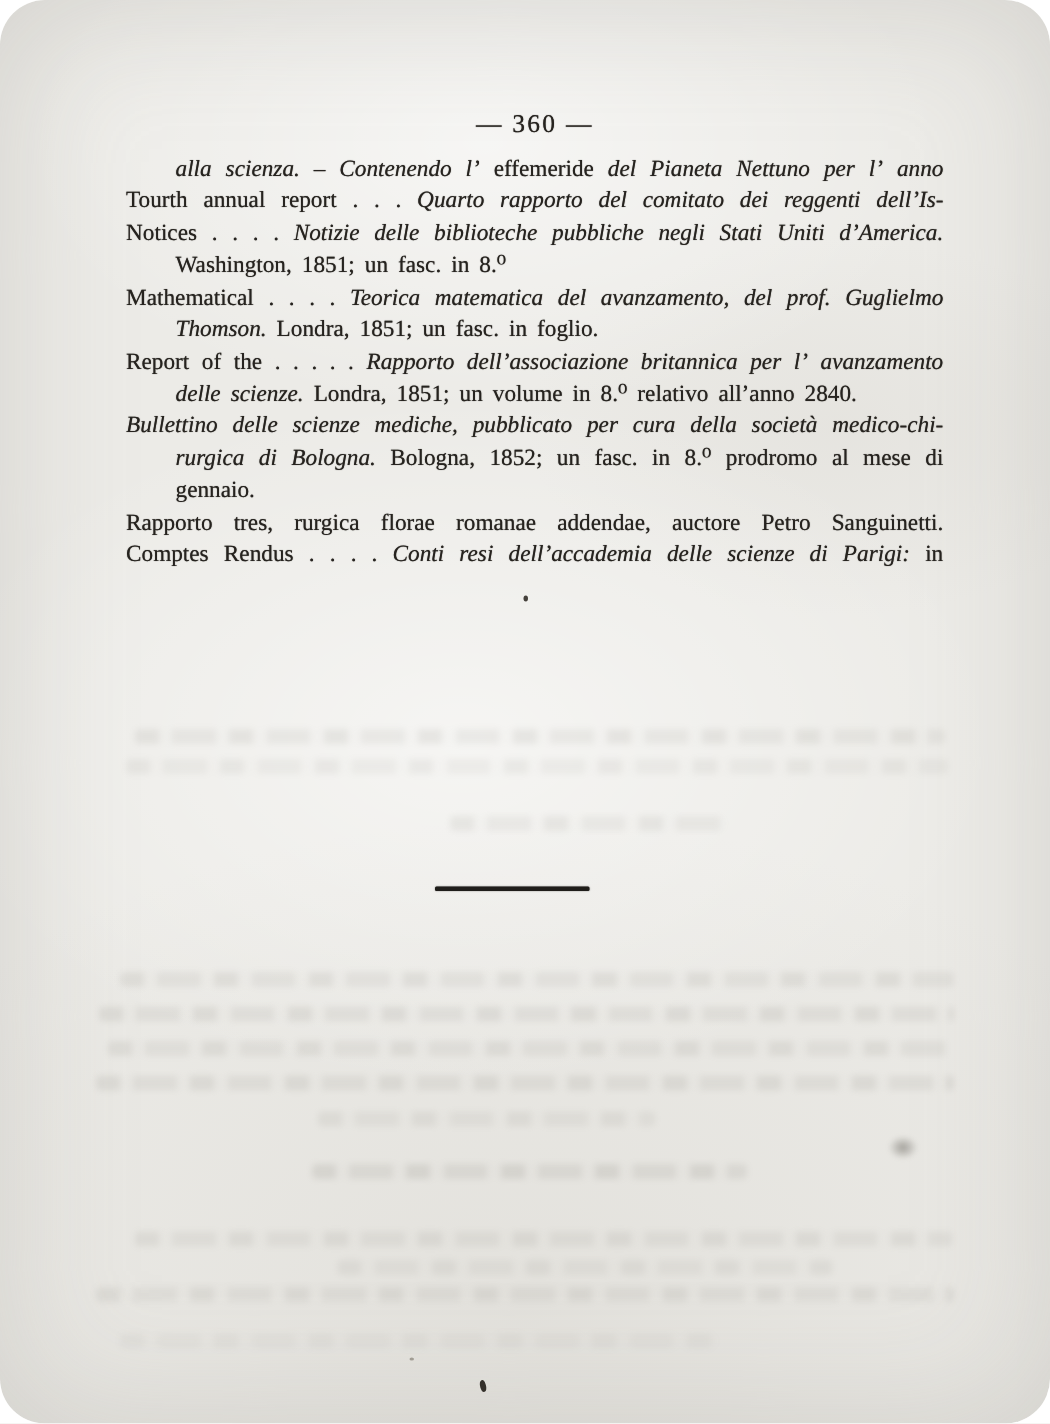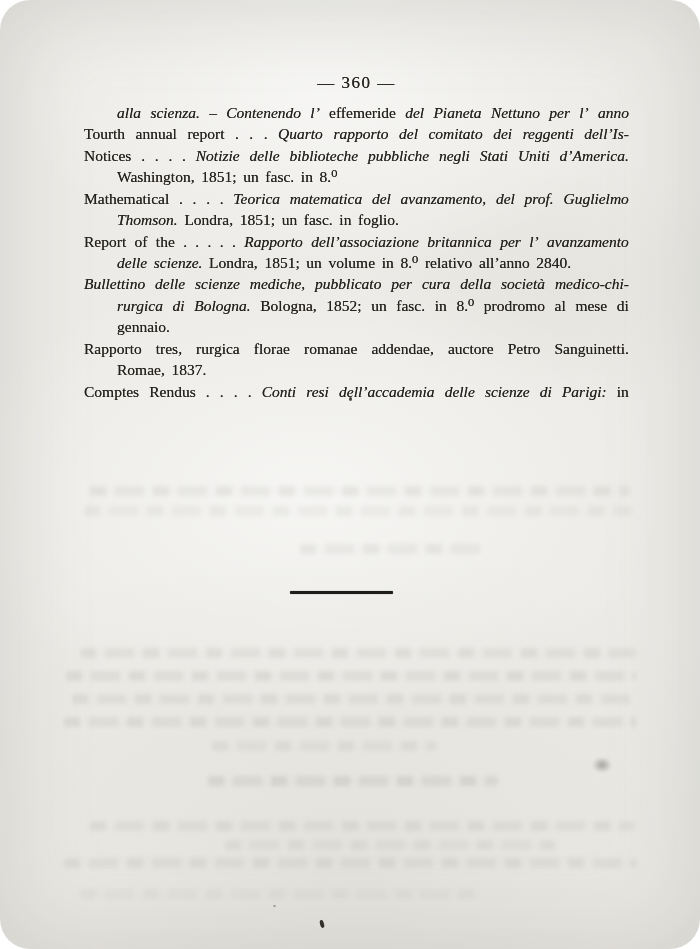--- a/index.html
+++ b/index.html
@@ -198,21 +198,20 @@
           <span class="ro">Rapporto</span>
           <span class="ro">tres,</span>
           <span class="ro">rurgica</span>
           <span class="ro">florae</span>
           <span class="ro">romanae</span>
           <span class="ro">addendae,</span>
           <span class="ro">auctore</span>
           <span class="ro">Petro</span>
           <span class="ro">Sanguinetti.</span>
         </div>
-        <div class="line indent"><span class="ro">Romae, 1837.</span></div>
       </div>
       <div>
         <div class="line just">
           <span class="ro">Comptes</span>
           <span class="ro">Rendus</span>
           <span class="ro">.</span>
           <span class="ro">.</span>
           <span class="ro">.</span>
           <span class="ro">.</span>
           <span class="it">Conti</span>

